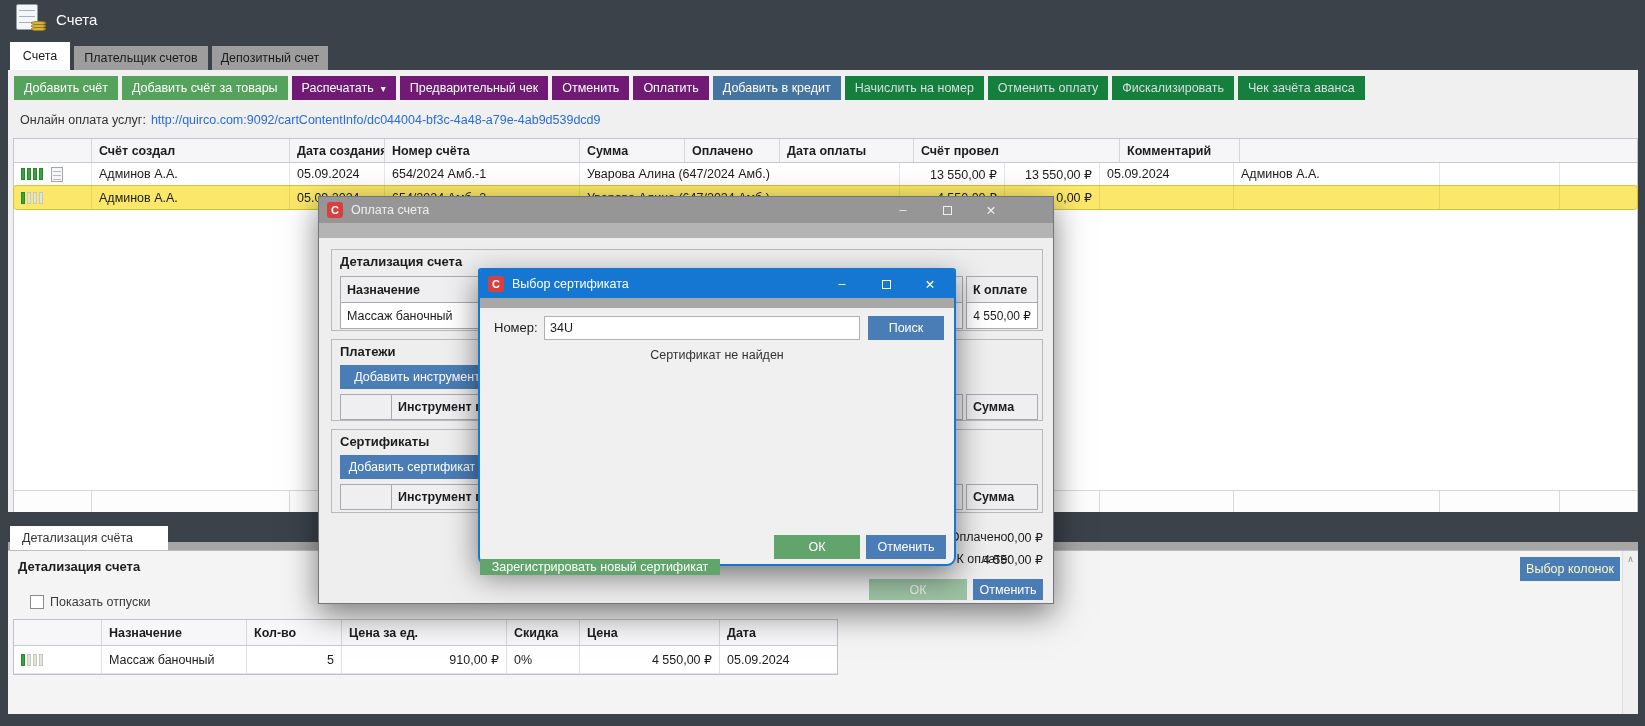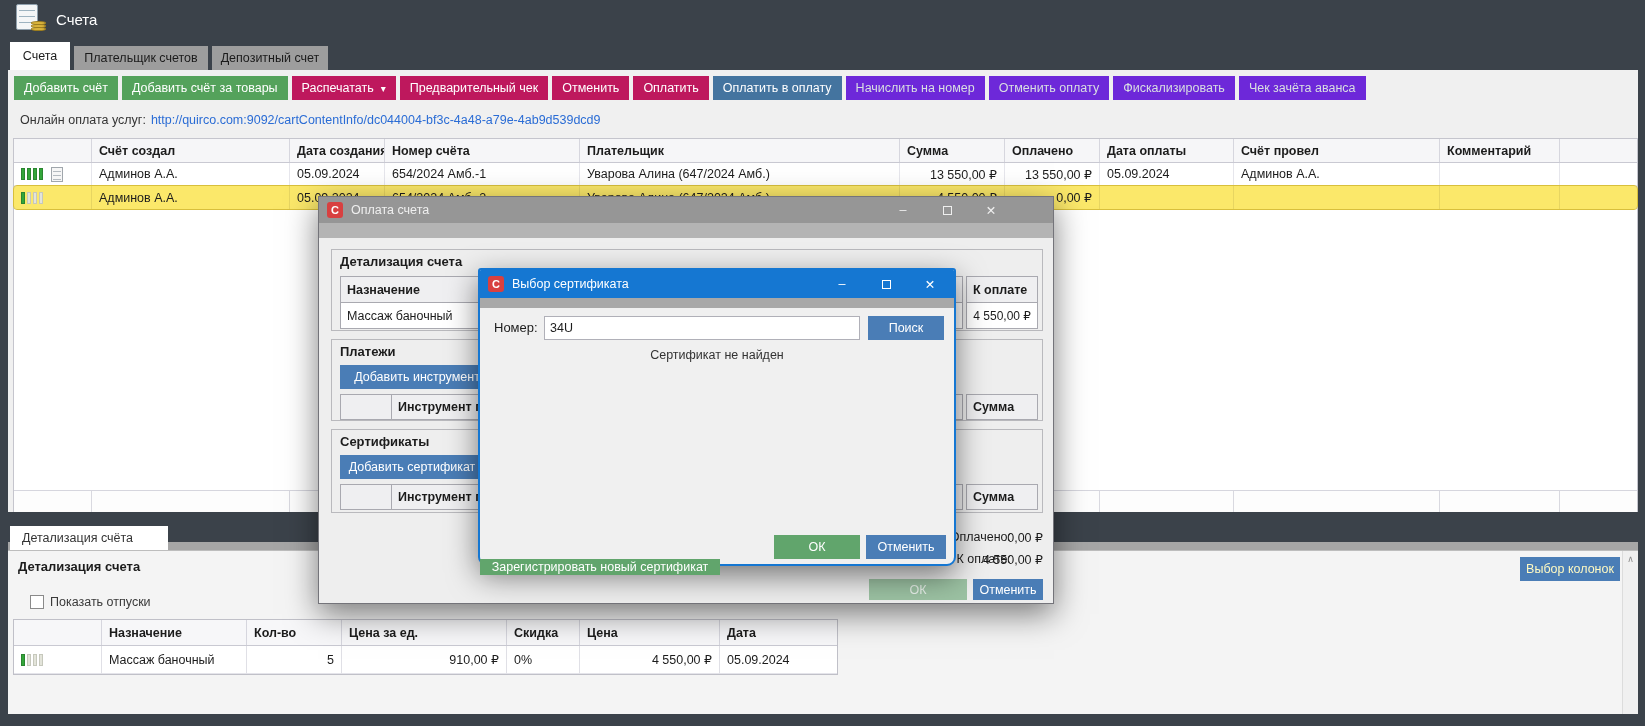--- a/index.html
+++ b/index.html
@@ -27,23 +27,23 @@
   .tab { position:absolute; display:flex; align-items:center; justify-content:center; font-size:12.5px; }
   .tab-active { left:10px; top:4px; height:28px; width:60px; background:#ffffff; color:#1b1b1b; z-index:2; }
   .tab-idle { top:8px; height:24px; background:#9d9d9d; color:#1b1b1b; }
 
   
   .top-block { left:8px; top:70px; width:1630px; height:442px; background:#f0f0f0; }
 
   .toolbar { position:absolute; left:6px; top:6px; display:flex; gap:4px; }
   .tb { height:24px; padding:0 10px; display:flex; align-items:center; gap:7px; color:#ffffff; font-size:12.5px; white-space:nowrap; cursor:pointer; }
   .tb-green { background:#54a25b; }
-  .tb-blue { background:#be185d; }
+  .tb-blue { background:#701a75; }
   .tb-blue-active { background:#44749f; }
-  .tb-gray { background:#6d28d9; color:#d9dee2; }
+  .tb-gray { background:#15803d; color:#d9dee2; }
   .tb .arr { font-size:10px; }
 
   .url-row { position:absolute; left:12px; top:40px; height:20px; display:flex; align-items:center; gap:5px; color:#333; }
   a.link { color:#2a6cd5; text-decoration:none; }
 
   
   .grid { position:absolute; left:5px; top:68px; width:1625px; height:374px; background:#ffffff; border:1px solid #c5c5cd; }
   .trow { display:flex; width:100%; }
   .cell { overflow:hidden; white-space:nowrap; flex:0 0 auto; display:flex; align-items:center; padding:0 7px; }
   .g-head { height:24px; background:#f6f6f8; border-bottom:1px solid #c9c9d2; }
@@ -161,39 +161,38 @@
   <div class="toolbar">
     <div class="tb tb-green">Добавить счёт</div>
     <div class="tb tb-green">Добавить счёт за товары</div>
     <div class="tb tb-blue">
       <span>Распечатать</span>
       <span class="arr">▾</span>
     </div>
     <div class="tb tb-blue">Предварительный чек</div>
     <div class="tb tb-blue">Отменить</div>
     <div class="tb tb-blue">Оплатить</div>
-    <div class="tb tb-blue tb-blue-active">Оплатить в оплату</div>
+    <div class="tb tb-blue tb-blue-active">Добавить в кредит</div>
     <div class="tb tb-gray">Начислить на номер</div>
     <div class="tb tb-gray">Отменить оплату</div>
     <div class="tb tb-gray">Фискализировать</div>
     <div class="tb tb-gray">Чек зачёта аванса</div>
   </div>
 
   <div class="url-row">
     <span>Онлайн оплата услуг:</span>
     <a class="link" href="#">http://quirco.com:9092/cartContentInfo/dc044004-bf3c-4a48-a79e-4ab9d539dcd9</a>
   </div>
 
   <div class="grid">
     <div class="trow g-head">
       <div class="cell c0"></div>
       <div class="cell c1">Счёт создал</div>
       <div class="cell c2">Дата создания</div>
       <div class="cell c3">Номер счёта</div>
-      <div class="cell c4">Плательщик</div>
       <div class="cell c5">Сумма</div>
       <div class="cell c6">Оплачено</div>
       <div class="cell c7">Дата оплаты</div>
       <div class="cell c8">Счёт провел</div>
       <div class="cell c9">Комментарий</div>
       <div class="cell c10"></div>
     </div>
 
     <div class="trow g-row">
       <div class="cell c0">

